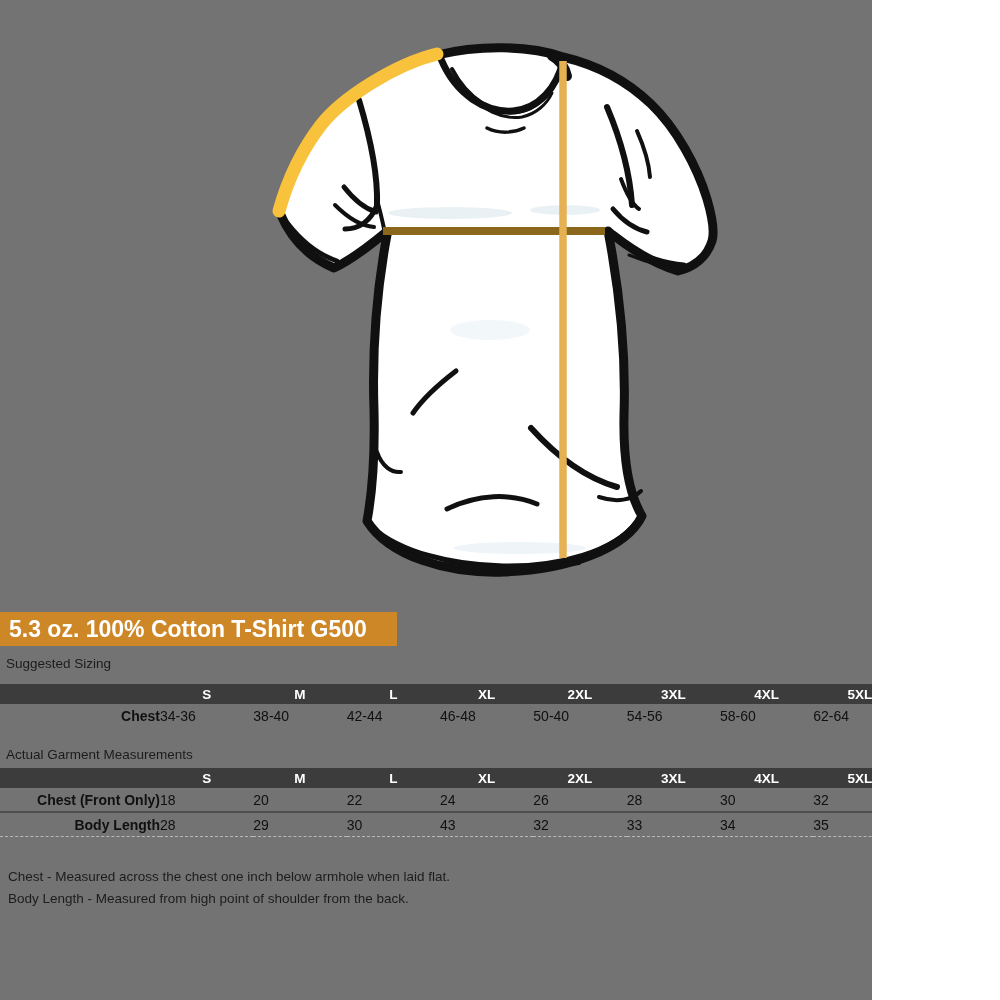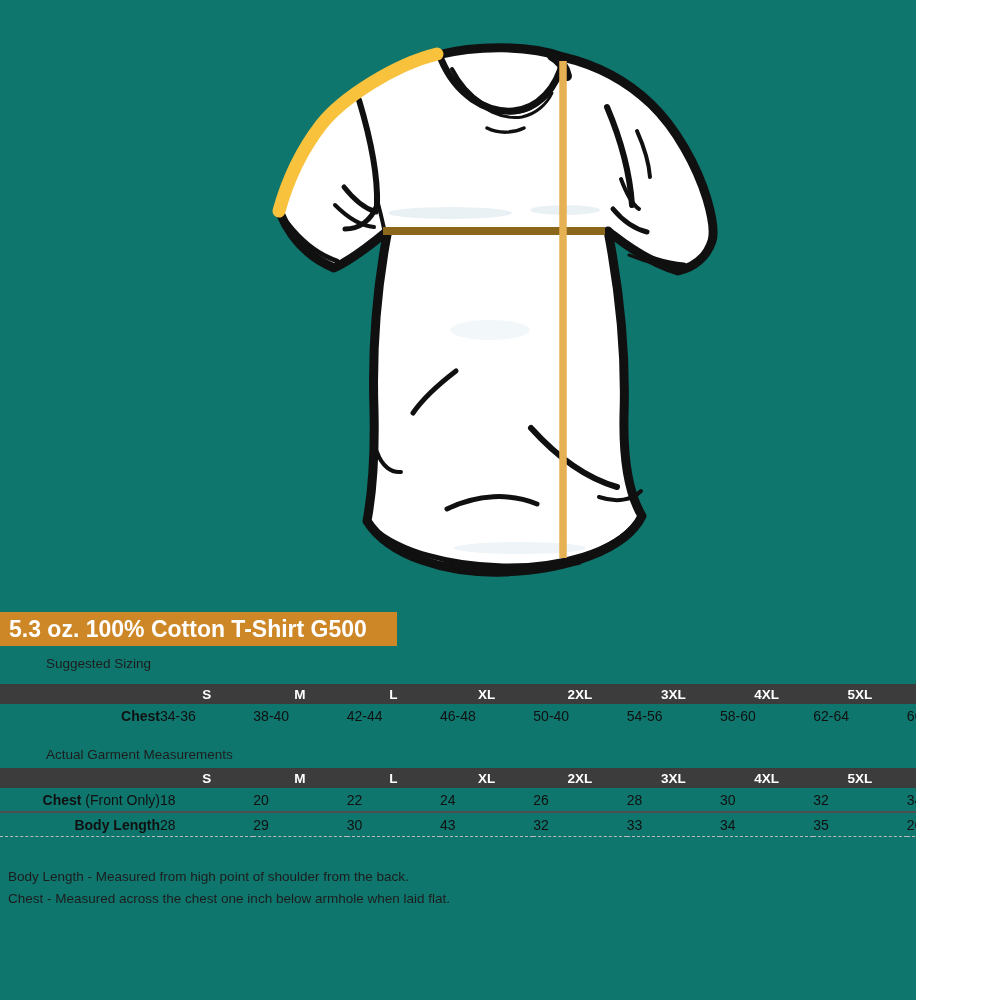--- a/index.html
+++ b/index.html
@@ -1,26 +1,26 @@
 <!DOCTYPE html>
 <html><head>
 <meta charset="utf-8">
 <style>
   html,body{margin:0;padding:0;background:#fff;}
   .canvas{
-    position:relative;width:872px;height:1000px;background:#0f766e;
-    font-family:"Liberation Sans",sans-serif;color:#111;overflow:hidden;padding-left:44px;
+    position:relative;width:872px;height:1000px;background:#737373;
+    font-family:"Liberation Sans",sans-serif;color:#111;overflow:hidden;
   }
   .shirt-svg{position:absolute;left:0;top:0;}
   .banner{
     position:absolute;left:0;top:612px;width:397px;height:34px;
     background:#CD8727;color:#ffffff;font-size:23px;font-weight:bold;
     line-height:34px;padding-left:9px;box-sizing:border-box;white-space:nowrap;
   }
-  .section-label{position:absolute;left:6px;font-size:13.5px;color:#1c1c1c;margin-left:40px;}
+  .section-label{position:absolute;left:6px;font-size:13.5px;color:#1c1c1c;}
   .label-suggested{top:656px;}
   .label-actual{top:747px;text-align:center;}
   table.size-table{
     position:absolute;left:0;width:1000px;border-collapse:collapse;
     table-layout:fixed;font-size:14px;color:#101010;
   }
   .table-suggested{top:684px;}
   .table-actual{top:768px;}
   table.size-table col.label-col{width:160px;}
   table.size-table thead th{
@@ -28,21 +28,21 @@
     height:20px;padding:0;text-align:center;vertical-align:middle;
   }
   table.size-table tbody th{
     text-align:right;padding:0 0 0 8px;font-weight:bold;white-space:nowrap;
     height:23px;vertical-align:middle;font-size:14px;
   }
   table.size-table tbody td{text-align:left;height:23px;vertical-align:middle;padding:0;}
   .table-suggested tbody th,.table-suggested tbody td{height:24px;}
   .table-actual tbody tr + tr th,.table-actual tbody tr + tr td{border-top:2px solid #4F4F4F;}
   .table-actual tbody tr:last-child th,.table-actual tbody tr:last-child td{border-bottom:1px dashed #b8b8b8;}
-  .label-suffix{font-weight:normal;}
+  .label-suffix{font-weight:bold;}
   .notes{position:absolute;left:8px;top:866px;font-size:13.5px;color:#1c1c1c;line-height:22px;}
 </style>
 </head>
 <body>
 
 <div class="canvas">
 
   <svg class="shirt-svg" width="1000" height="600" viewBox="0 0 1000 600">
 
     <path d="M 437,55
@@ -207,17 +207,17 @@
         <td>32</td>
         <td>33</td>
         <td>34</td>
         <td>35</td>
         <td>26</td>
       </tr>
     </tbody>
   </table>
 
   <div class="notes">
+    <div>Chest - Measured across the chest one inch below armhole when laid flat.</div>
     <div>Body Length - Measured from high point of shoulder from the back.</div>
-    <div>Chest - Measured across the chest one inch below armhole when laid flat.</div>
   </div>
 
 </div>
 
 </body></html>

